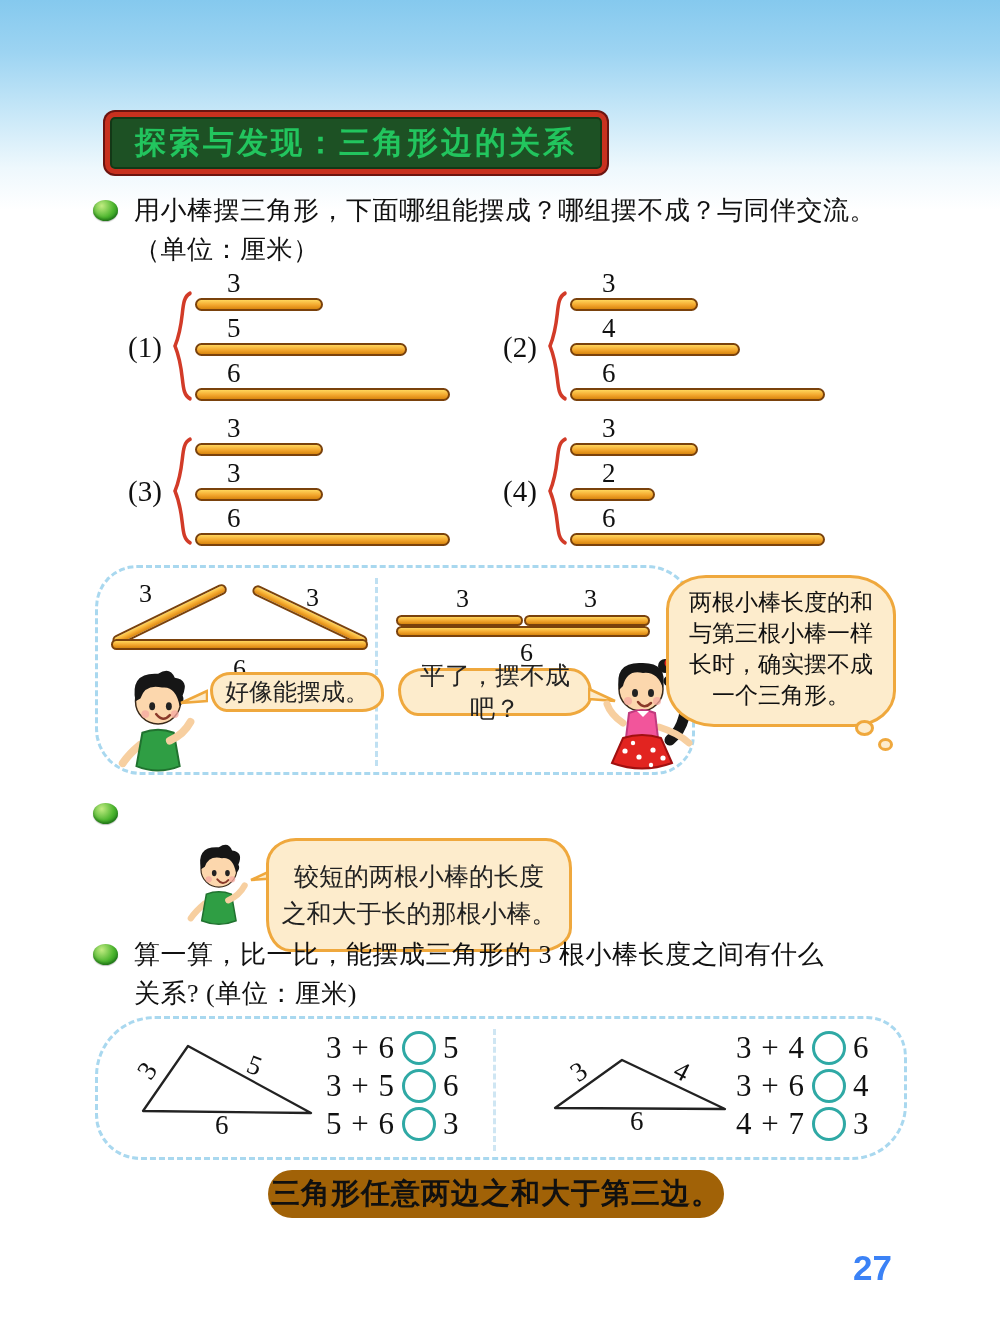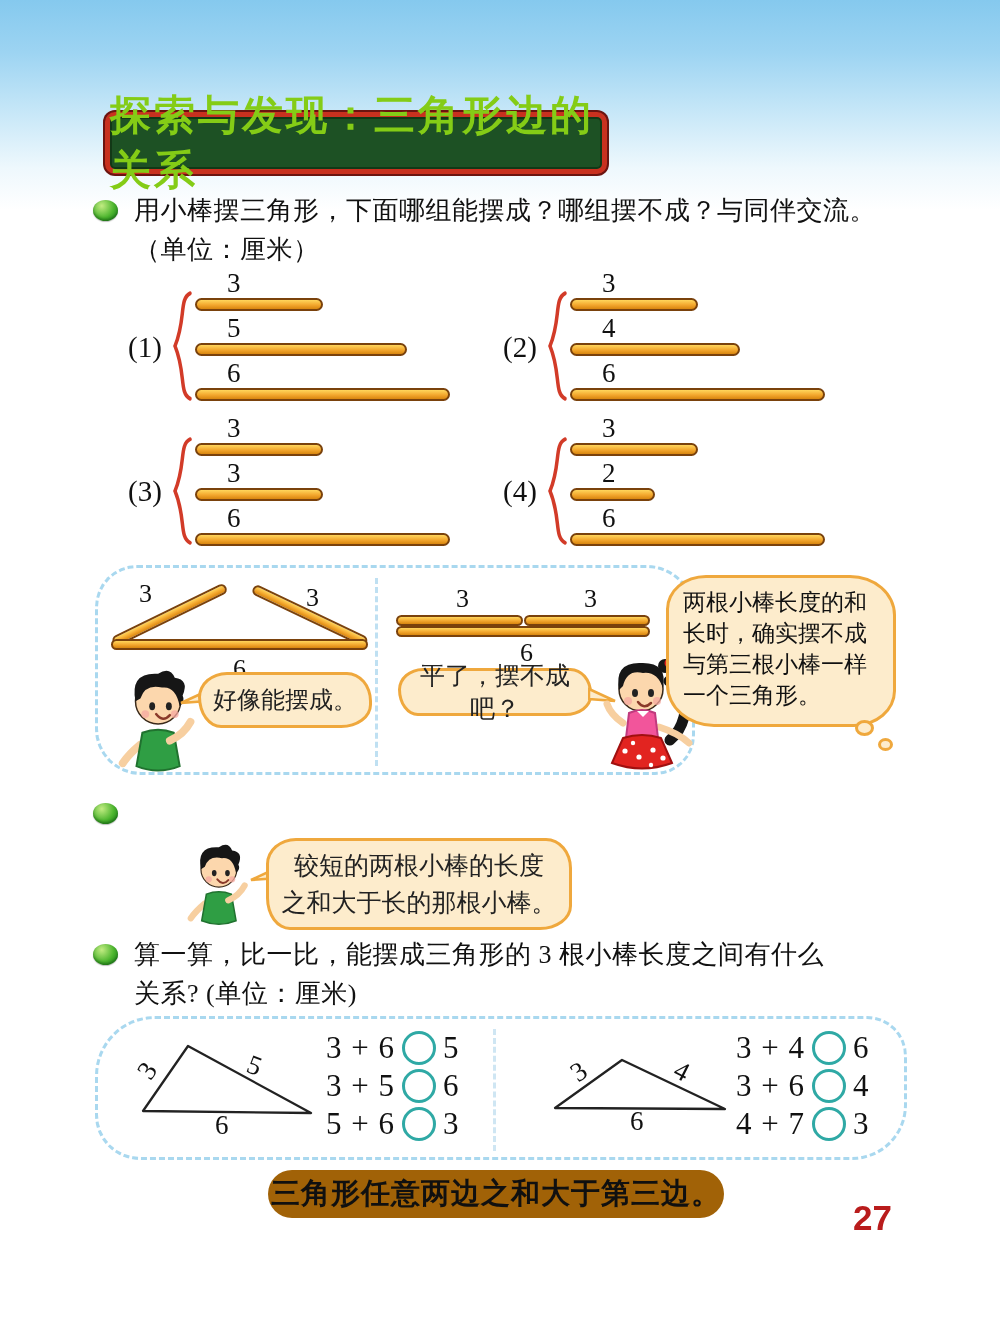--- a/index.html
+++ b/index.html
@@ -6,21 +6,21 @@
   .page{position:relative;width:1000px;height:1336px;background:#ffffff;overflow:hidden;
         font-family:"Liberation Serif","DejaVu Serif",serif;color:#111;}
   .sky{position:absolute;left:0;top:0;width:1000px;height:210px;
        background:linear-gradient(180deg,#85c9ee 0%,#9dd4f2 25%,#c9e8f8 55%,#eef8fd 80%,rgba(255,255,255,0) 100%);}
   .abs{position:absolute;}
   
   .title-box{position:absolute;left:105px;top:112px;width:492px;height:52px;
      background:#1d5124;border:5px solid #c8311f;border-radius:10px;
      box-shadow:0 0 0 2px #6b1410, inset 0 0 0 2px #123816;
      display:flex;align-items:center;justify-content:center;
-     color:#84cc16;font-size:41px;font-weight:bold;letter-spacing:3px;}
+     color:#22c55e;font-size:31px;font-weight:bold;letter-spacing:3px;}
   
   .bullet{position:absolute;width:25px;height:21px;border-radius:50%;
      background:radial-gradient(circle at 35% 28%,#c2ec82,#4cb52e 55%,#177c1c 100%);
      box-shadow:inset 0 -2px 3px rgba(0,60,0,.45), 0 1px 1px rgba(0,0,0,.25);}
   .qtext{position:absolute;font-size:26px;letter-spacing:.5px;white-space:nowrap;}
   
   .glabel{position:absolute;font-size:29px;}
   .group{position:absolute;}
   .srow{position:relative;height:45px;}
   .num{position:absolute;left:32px;top:-2px;font-size:27px;line-height:27px;}
@@ -36,37 +36,37 @@
   .dnum{position:absolute;font-size:26px;line-height:26px;}
   .stickR{position:absolute;height:11px;box-sizing:border-box;border:2px solid #7a420c;border-radius:6px;
      background:linear-gradient(180deg,#ffd65c 0%,#f3a72e 55%,#d8860f 100%);transform-origin:left center;}
   
   .bubble{position:absolute;box-sizing:border-box;background:#fdeccc;border:3px solid #efa83d;
      display:flex;align-items:center;justify-content:center;text-align:center;
      font-size:24px;color:#222;border-radius:30px 26px 32px 24px / 26px 30px 24px 32px;}
   .tail{position:absolute;}
   .thought{position:absolute;left:666px;top:575px;width:230px;height:152px;box-sizing:border-box;
      background:#fdeccc;border:3px solid #efa83d;border-radius:40px 46px 42px 48px / 34px 40px 36px 42px;
-     padding:9px 14px;font-size:23px;line-height:31px;z-index:5;}
+     padding:9px 14px;font-size:23px;line-height:31px;text-align:center;z-index:5;}
   .tdot{position:absolute;background:#fdeccc;border:3px solid #efa83d;border-radius:50%;z-index:5;}
   
   .cmp-box{position:absolute;left:95px;top:1016px;width:812px;height:144px;box-sizing:border-box;
      border:3px dashed #a9d8ef;border-radius:60px 40px 55px 45px;}
   .cmp-divider{position:absolute;left:395px;top:10px;height:122px;width:0;border-left:3px dashed #cfe6f3;}
   .ccol{position:absolute;display:flex;flex-direction:column;}
   .crow{display:flex;align-items:center;height:38px;font-size:31px;}
   .expr{letter-spacing:1px;text-align:center;}
   .ring{width:28px;height:28px;border:3px solid #2fa9a5;border-radius:50%;background:#fff;margin:0 7px;display:inline-block;}
   .tri-label{font-size:27px;fill:#111;font-family:"Liberation Serif",serif;}
   
   .conclusion{position:absolute;left:268px;top:1170px;width:456px;height:48px;background:#a16207;
      border-radius:24px;display:flex;align-items:center;justify-content:center;
      font-size:29px;font-weight:bold;color:#101010;letter-spacing:1px;}
-  .pagenum{position:absolute;left:853px;top:1198px;font-family:"Liberation Sans","DejaVu Sans",sans-serif;
-     font-weight:bold;font-size:35px;color:#b91c1c;}
+  .pagenum{position:absolute;left:853px;top:1248px;font-family:"Liberation Sans","DejaVu Sans",sans-serif;
+     font-weight:bold;font-size:35px;color:#3b82f6;}
 </style>
 </head>
 <body>
 
 <div class="page">
   <div class="sky"></div>
 
   <div class="title-box">
     <span>探索与发现：三角形边的关系</span>
   </div>
@@ -170,21 +170,21 @@
       <ellipse cx="40" cy="41" rx="3" ry="4" fill="#222"></ellipse>
       <ellipse cx="57" cy="41" rx="3" ry="4" fill="#222"></ellipse>
       <circle cx="33" cy="49" r="4" fill="#f6a8a0" opacity=".75"></circle>
       <circle cx="63" cy="49" r="4" fill="#f6a8a0" opacity=".75"></circle>
       <path d="M44 49 Q51 58 58 50" stroke="#8a3a2a" stroke-width="2.5" fill="none" stroke-linecap="round"></path>
     </svg>
 
     <svg class="tail" style="left:82px;top:118px" width="28" height="22" viewBox="0 0 28 22">
       <path d="M27 5 L1 17 L27 15 Z" fill="#fdeccc" stroke="#efa83d" stroke-width="2.5"></path>
     </svg>
-    <div class="bubble" style="left:100px;top:104px;width:174px;height:56px">好像能摆成。</div>
+    <div class="bubble" style="left:112px;top:104px;width:174px;height:40px">好像能摆成。</div>
 
     <div class="stickR" style="left:298px;top:47px;width:127px"></div>
     <div class="stickR" style="left:426px;top:47px;width:126px"></div>
     <div class="stickR" style="left:298px;top:58px;width:254px"></div>
     <div class="dnum" style="left:358px;top:18px">3</div>
     <div class="dnum" style="left:486px;top:18px">3</div>
     <div class="dnum" style="left:422px;top:72px">6</div>
 
     <div class="bubble" style="left:300px;top:100px;width:194px;height:48px;font-size:25px">平了，摆不成吧？</div>
     <svg class="tail" style="left:490px;top:116px" width="28" height="22" viewBox="0 0 28 22">
@@ -211,22 +211,22 @@
         <circle cx="46" cy="104" r="2.6" fill="#fff"></circle>
       <circle cx="60" cy="97" r="2.6" fill="#fff"></circle>
         <circle cx="70" cy="105" r="2.6" fill="#fff"></circle>
       <circle cx="40" cy="90" r="2.2" fill="#fff"></circle>
         <circle cx="58" cy="112" r="2.2" fill="#fff"></circle>
     </svg>
   </div>
 
   <div class="thought">
     <div>两根小棒长度的和</div>
+    <div>与第三根小棒一样</div>
     <div>长时，确实摆不成</div>
-    <div>与第三根小棒一样</div>
     <div>一个三角形。</div>
   </div>
   <div class="tdot" style="left:855px;top:720px;width:13px;height:10px"></div>
   <div class="tdot" style="left:878px;top:738px;width:9px;height:7px"></div>
 
   <span class="bullet" style="left:93px;top:803px"></span>
 
   <svg class="abs" style="left:183px;top:833px" width="78" height="102" viewBox="0 0 100 110">
     <path d="M28 80 Q16 90 10 99" stroke="#f7cfa0" stroke-width="8" fill="none" stroke-linecap="round"></path>
     <path d="M30 68 Q46 62 62 68 L68 102 Q46 111 24 102 Z" fill="#2f9e44" stroke="#20722f" stroke-width="2"></path>
@@ -235,21 +235,21 @@
     <path d="M23 36 Q17 6 46 8 Q58 0 63 12 Q78 14 71 30 Q74 36 68 41 Q64 20 50 22 Q33 18 28 33 Z" fill="#161616"></path>
     <ellipse cx="40" cy="41" rx="3" ry="4" fill="#222"></ellipse>
     <ellipse cx="57" cy="41" rx="3" ry="4" fill="#222"></ellipse>
     <circle cx="33" cy="49" r="4" fill="#f6a8a0" opacity=".75"></circle>
     <circle cx="63" cy="49" r="4" fill="#f6a8a0" opacity=".75"></circle>
     <path d="M44 49 Q51 58 58 50" stroke="#8a3a2a" stroke-width="2.5" fill="none" stroke-linecap="round"></path>
   </svg>
   <svg class="tail" style="left:250px;top:862px" width="30" height="24" viewBox="0 0 30 24">
     <path d="M29 5 L1 18 L29 16 Z" fill="#fdeccc" stroke="#efa83d" stroke-width="2.5"></path>
   </svg>
-  <div class="bubble" style="left:266px;top:838px;width:306px;height:92px;font-size:25px;line-height:37px;flex-direction:column">
+  <div class="bubble" style="left:266px;top:838px;width:306px;height:114px;font-size:25px;line-height:37px;flex-direction:column">
     <div>较短的两根小棒的长度</div>
     <div>之和大于长的那根小棒。</div>
   </div>
 
   <span class="bullet" style="left:93px;top:944px"></span>
   <div class="qtext" style="left:134px;top:937px">算一算，比一比，能摆成三角形的 3 根小棒长度之间有什么</div>
   <div class="qtext" style="left:134px;top:976px">关系? (单位：厘米)</div>
 
   <div class="cmp-box">
     <div class="cmp-divider"></div>

